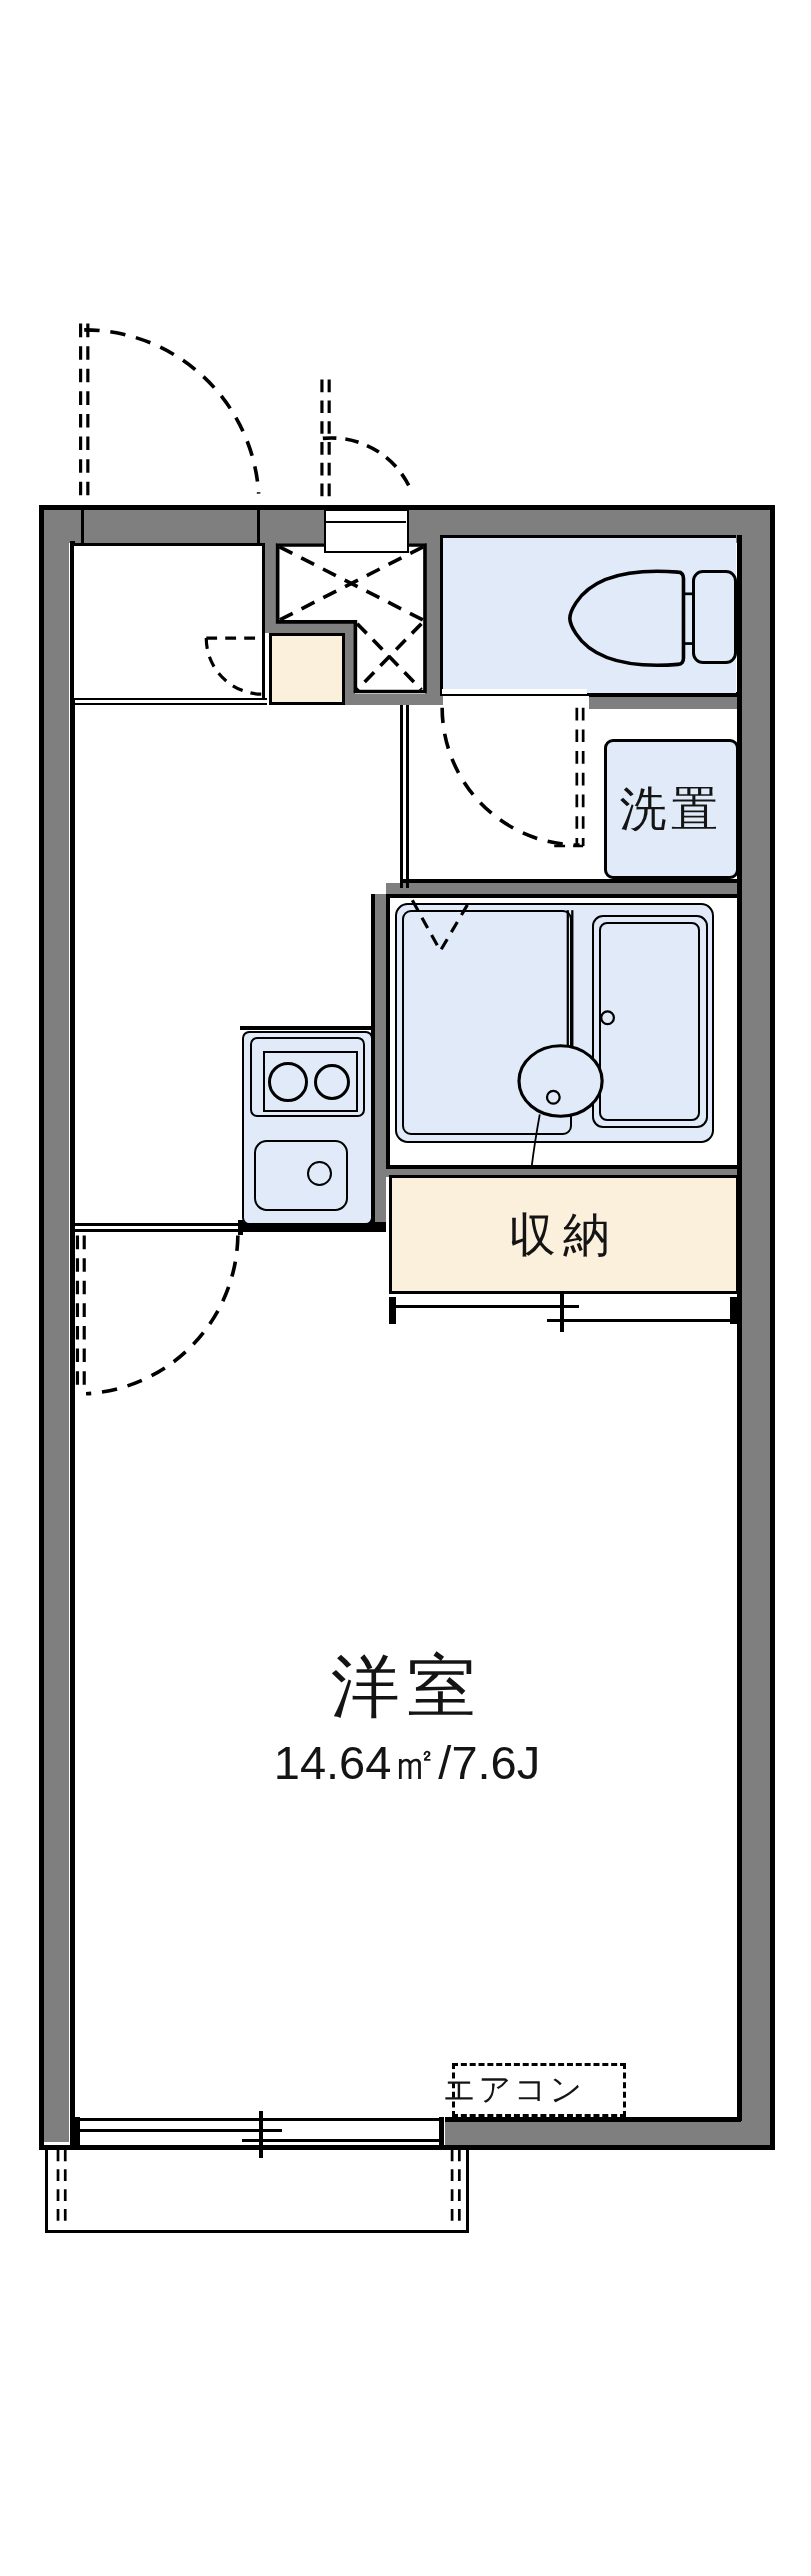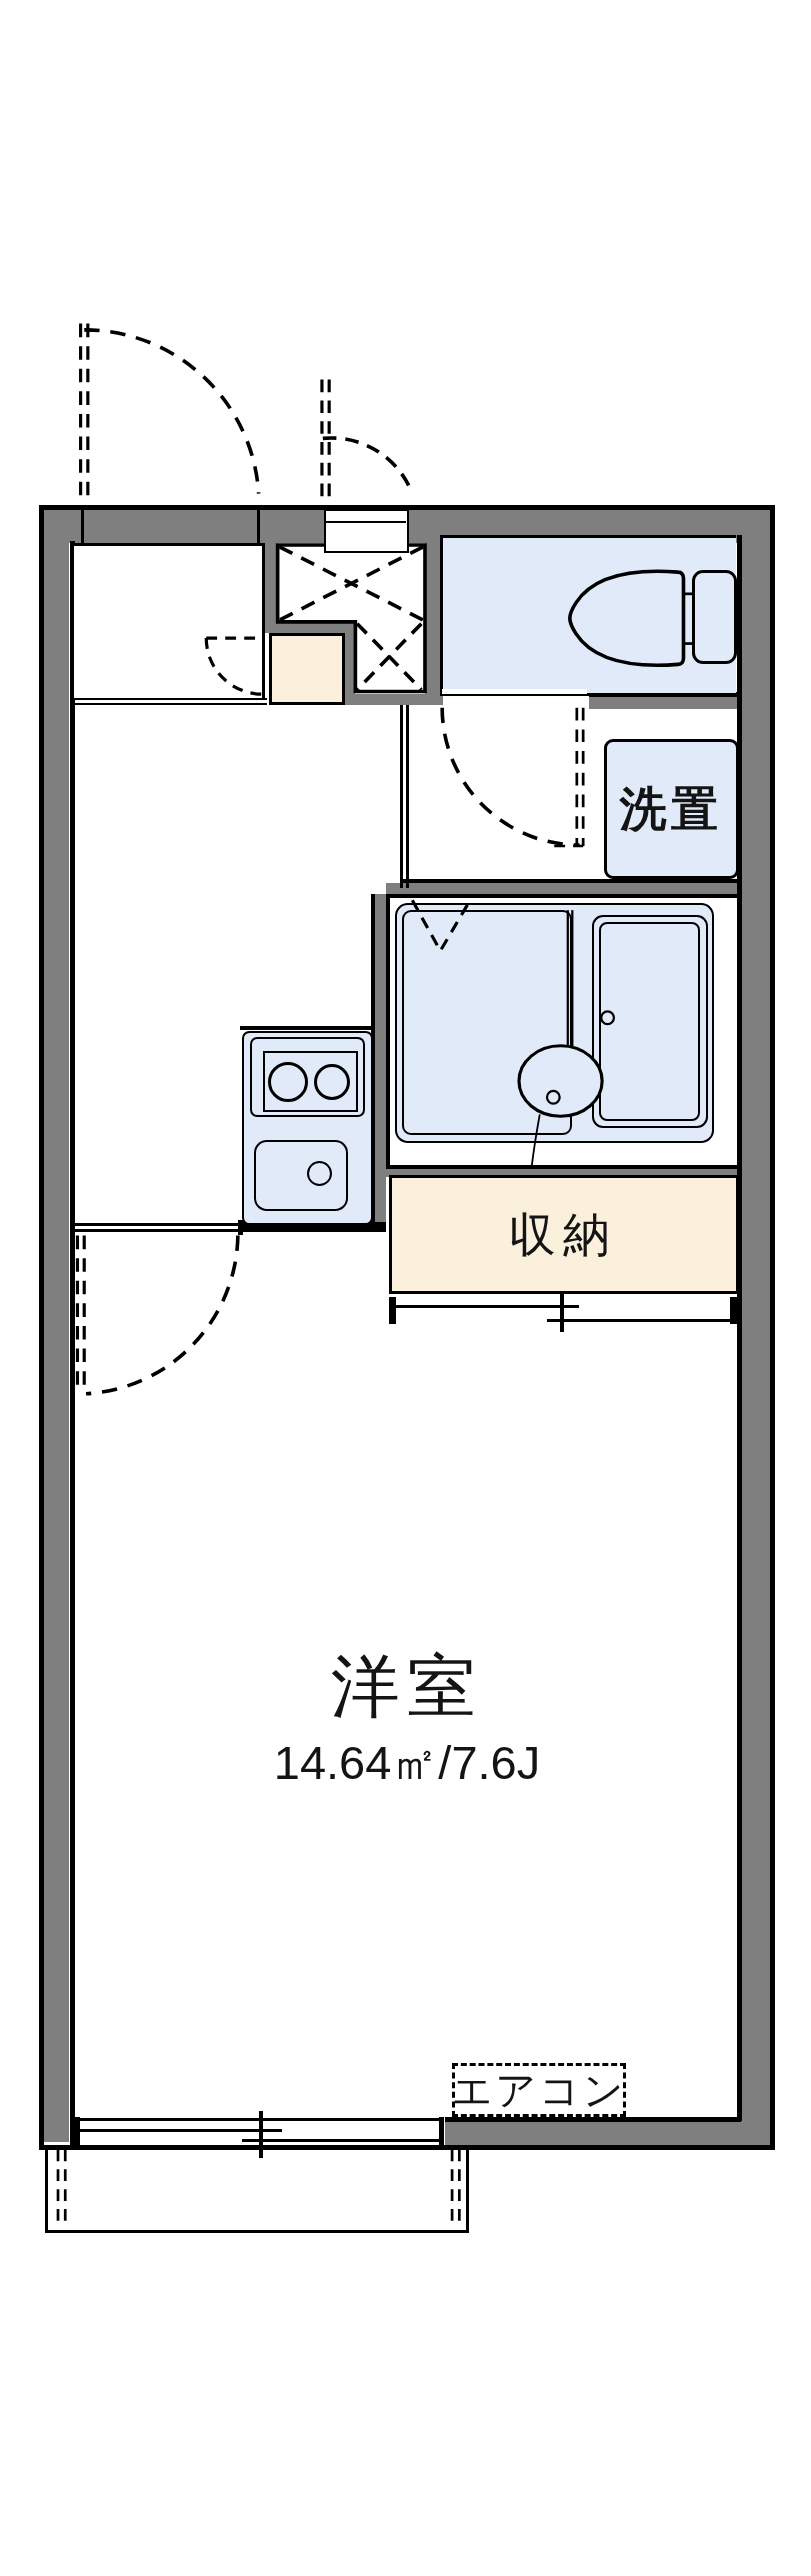--- a/index.html
+++ b/index.html
@@ -160,15 +160,15 @@
       <line x1="508" y1="2378" x2="508" y2="2466"></line>
   </g>
 </svg>
 
 <div class="abs wt z6" style="left:324px;top:509px;width:85px;height:44px;border:2.7px solid #000;"></div>
 <div class="abs k z6" style="left:325px;top:521px;width:81px;height:2.3px;"></div>
 
 <div class="lbl z7" style="left:407px;top:1687px;font-size:69px;letter-spacing:7.2px;">洋室</div>
 <div class="lbl z7" style="left:407px;top:1763px;font-size:47px;">14.64㎡/7.6J</div>
 <div class="lbl z7" style="left:563px;top:1235px;font-size:47px;letter-spacing:7.2px;">収納</div>
-<div class="lbl z7" style="left:671px;top:809px;font-size:47px;letter-spacing:4.5px;font-weight:bold;">洗置</div>
-<div class="lbl z7" style="left:539px;top:2090px;font-size:40px;letter-spacing:2.7px;">エアコン</div>
+<div class="lbl z7" style="left:671px;top:809px;font-size:47px;letter-spacing:4.5px;">洗置</div>
+<div class="lbl z7" style="left:514px;top:2090px;font-size:32px;letter-spacing:2.7px;">エアコン</div>
 
 
 </body></html>

